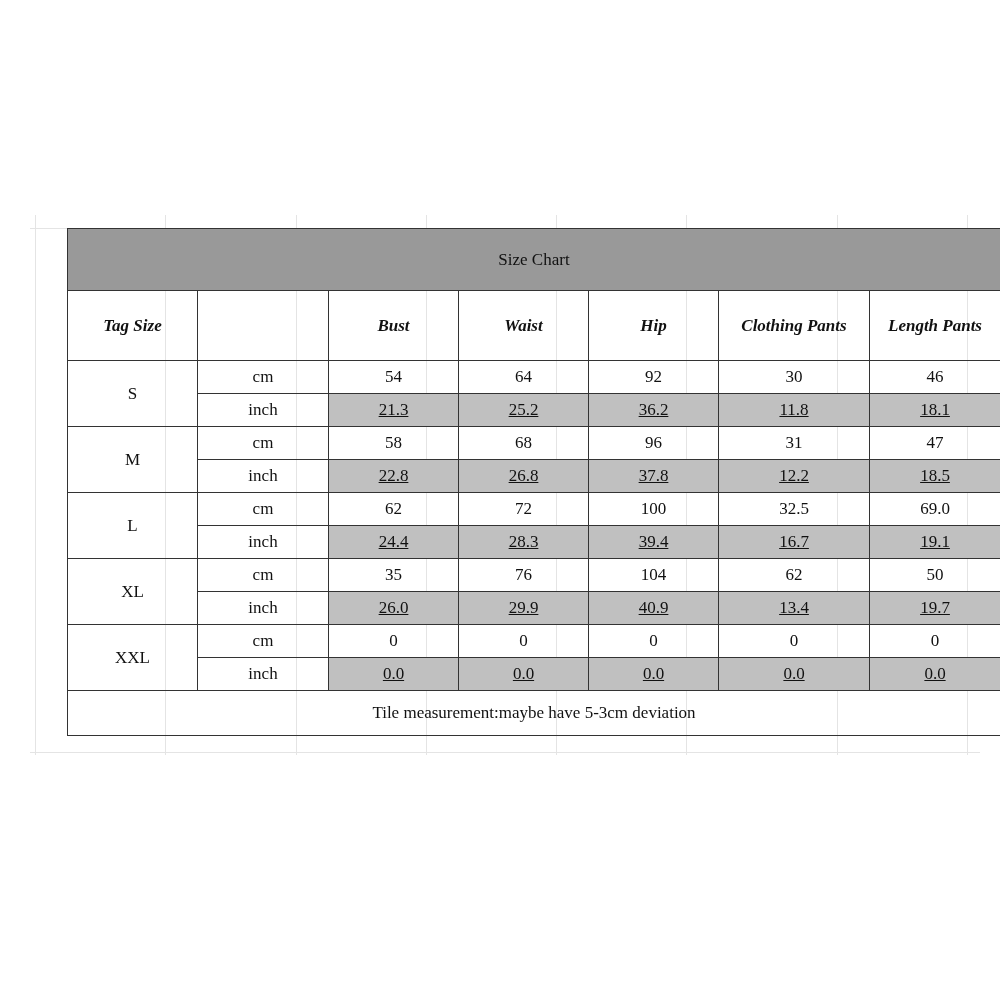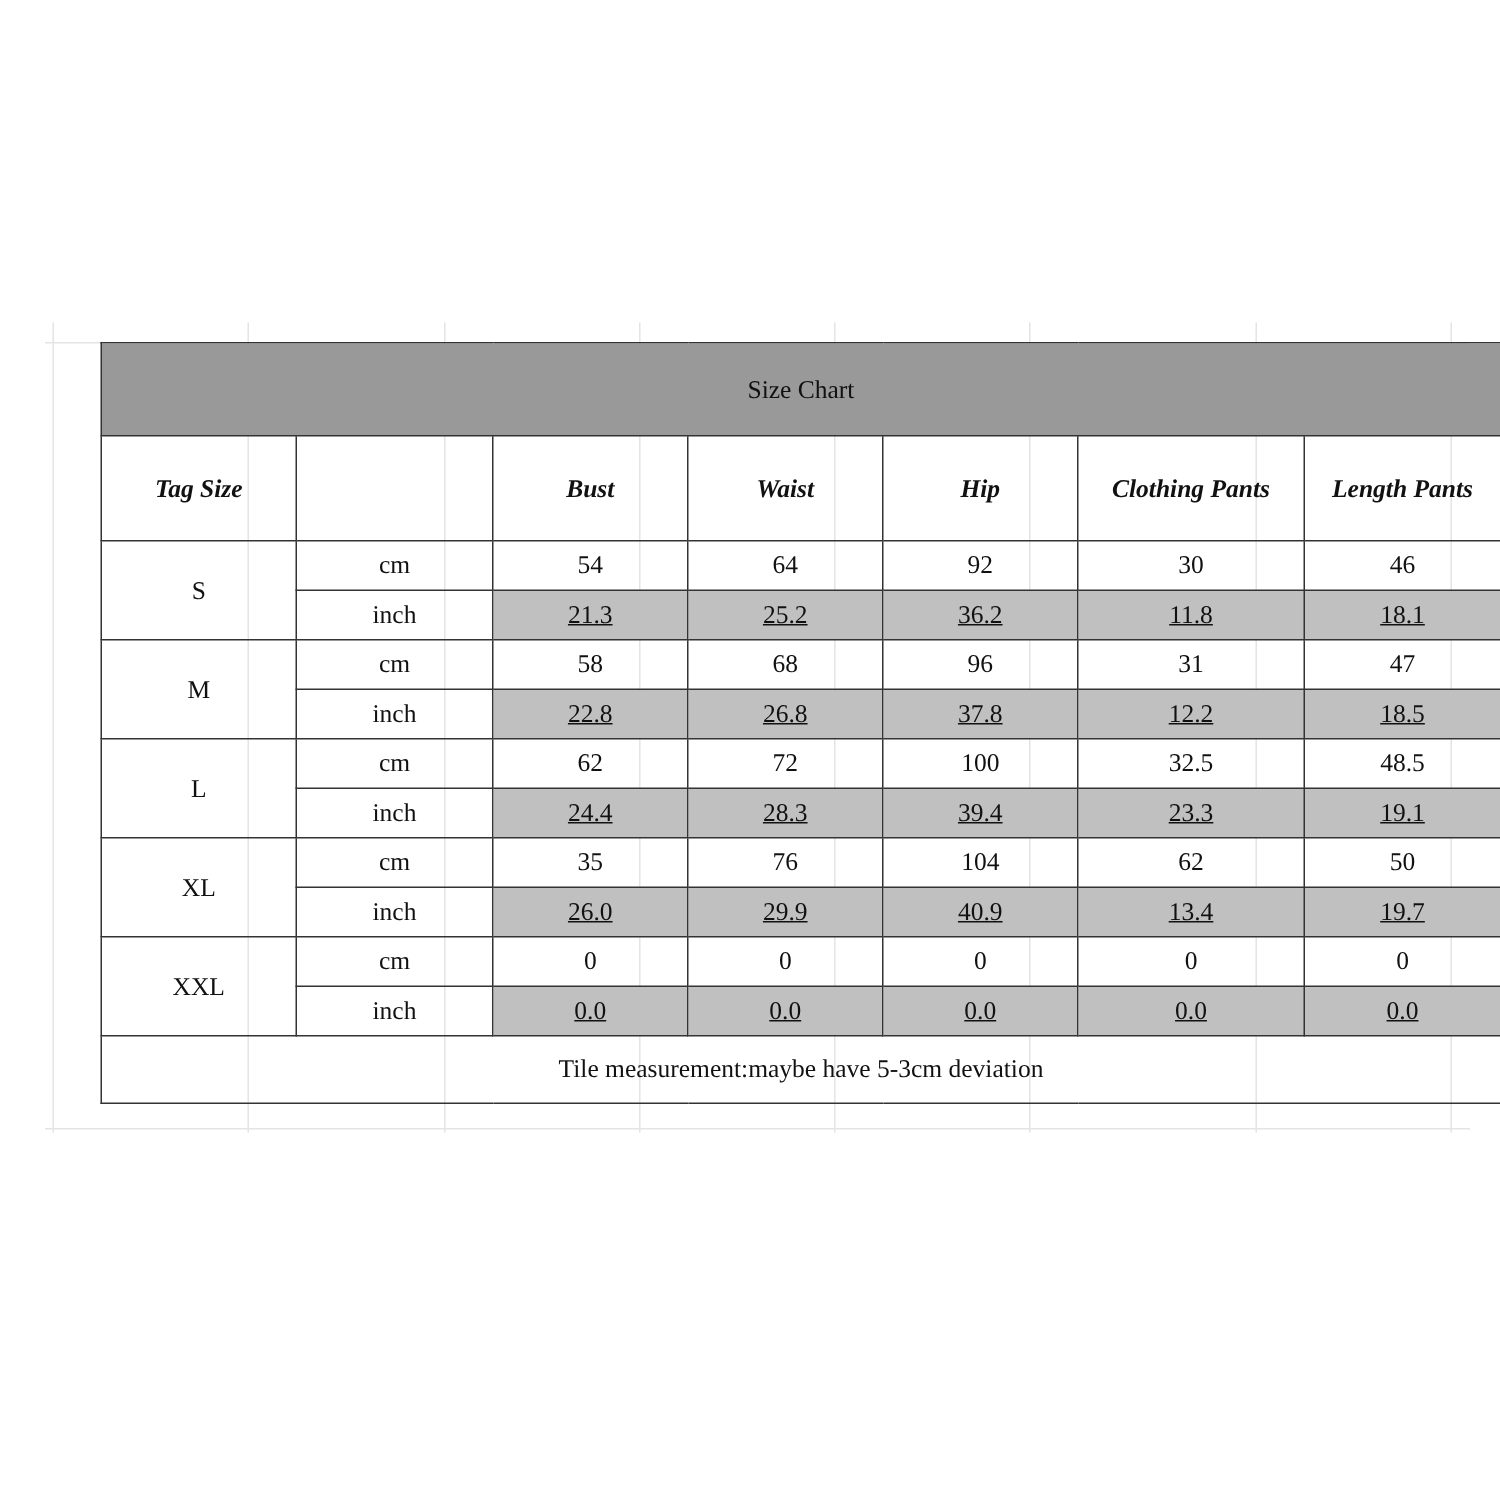--- a/index.html
+++ b/index.html
@@ -97,28 +97,28 @@
     <td class="shade">18.5</td>
   </tr>
 
   <tr class="cm-row">
     <td rowspan="2">L</td>
     <td>cm</td>
     <td>62</td>
     <td>72</td>
     <td>100</td>
     <td>32.5</td>
-    <td>48.5</td>
+    <td>69.0</td>
   </tr>
   <tr class="inch-row">
     <td>inch</td>
     <td class="shade">24.4</td>
     <td class="shade">28.3</td>
     <td class="shade">39.4</td>
-    <td class="shade">23.3</td>
+    <td class="shade">16.7</td>
     <td class="shade">19.1</td>
   </tr>
 
   <tr class="cm-row">
     <td rowspan="2">XL</td>
     <td>cm</td>
     <td>35</td>
     <td>76</td>
     <td>104</td>
     <td>62</td>

